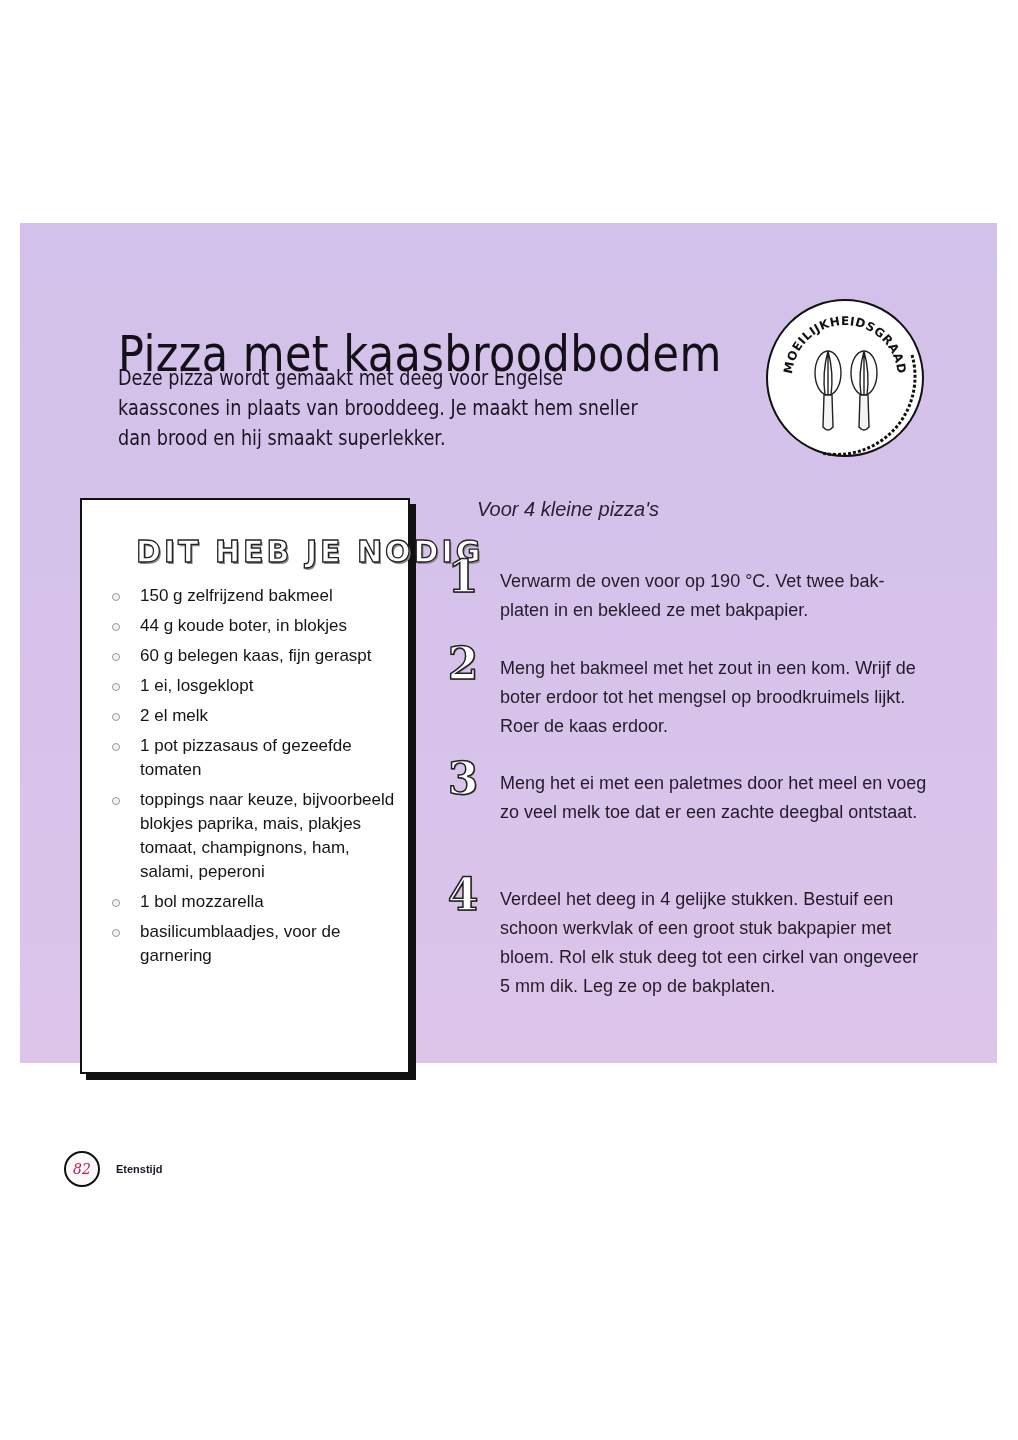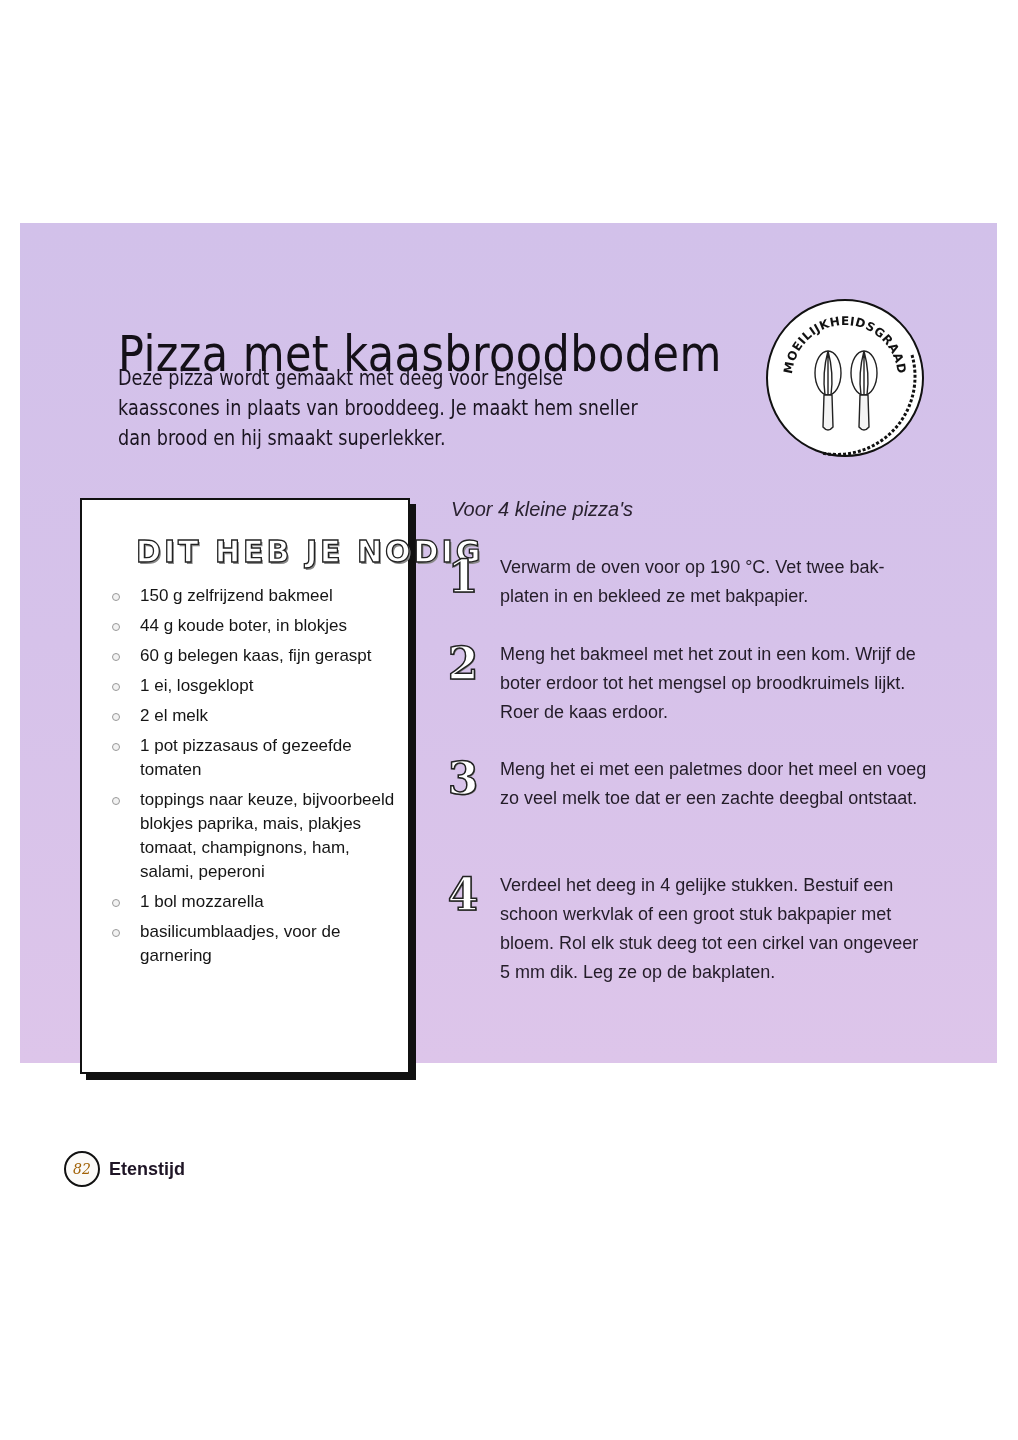--- a/index.html
+++ b/index.html
@@ -102,21 +102,21 @@
       left: 10px;
       top: 9px;
       width: 6px;
       height: 6px;
       border: 1px solid #999;
       border-radius: 50%;
       background: #f2f2f2;
     }
     .serves {
       position: absolute;
-      left: 431px;
+      left: 457px;
       top: 275px;
       font-family: "Liberation Sans", sans-serif;
       font-style: italic;
       font-size: 20px;
       color: #2a2230;
     }
     .step {
       position: absolute;
       left: 425px;
       width: 490px;
@@ -131,21 +131,21 @@
       font-weight: bold;
       line-height: 48px;
       color: #ffffff;
       -webkit-text-stroke: 1.5px #222;
       text-shadow: 1px 1px 0 #777;
       text-align: center;
     }
     .step-text {
       position: absolute;
       left: 55px;
-      top: 0;
+      top: 14px;
       width: 430px;
       font-family: "Liberation Sans", sans-serif;
       font-size: 18px;
       line-height: 29px;
       color: #231c28;
     }
     .footer {
       position: absolute;
       left: 44px;
       top: 928px;
@@ -157,27 +157,27 @@
       height: 32px;
       border: 2px solid #111;
       border-radius: 50%;
       background: #fbfaf8;
       display: flex;
       align-items: center;
       justify-content: center;
       font-family: "DejaVu Serif", serif;
       font-style: italic;
       font-size: 14px;
-      color: #a16207;
+      color: #be185d;
     }
     .section-name {
-      margin-left: 9px;
+      margin-left: 16px;
       font-family: "Liberation Sans", sans-serif;
       font-weight: bold;
-      font-size: 18px;
+      font-size: 11px;
       color: #1f1526;
     }
   </style>
 </head>
 <body>
 
 <div class="page">
 
   <h1 class="title">Pizza met kaasbroodbodem</h1>
 

